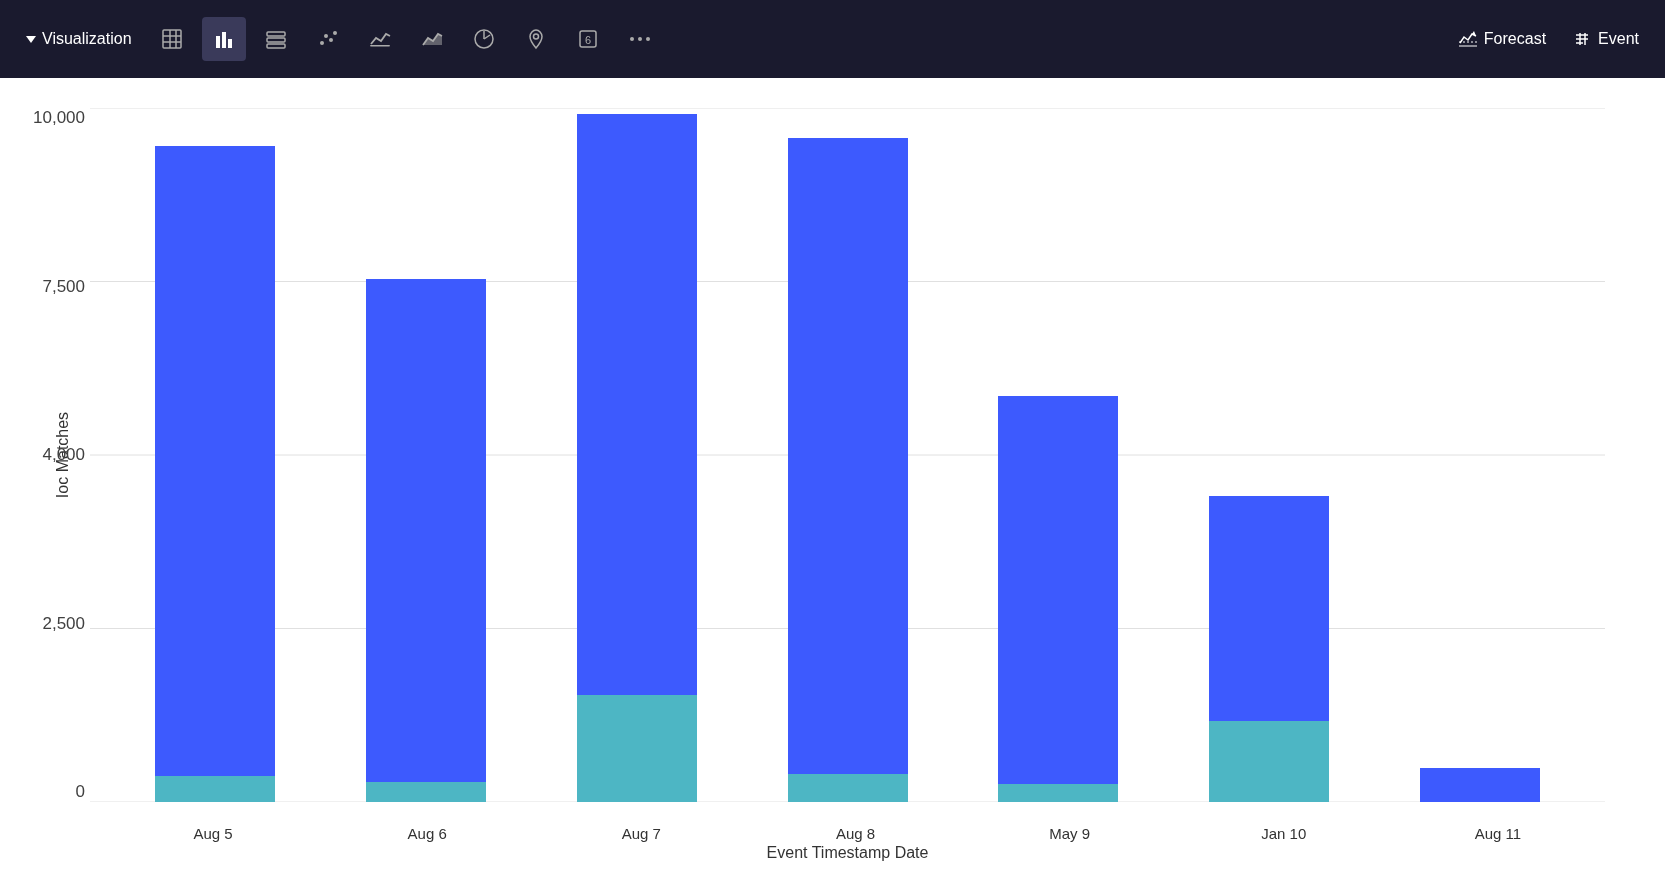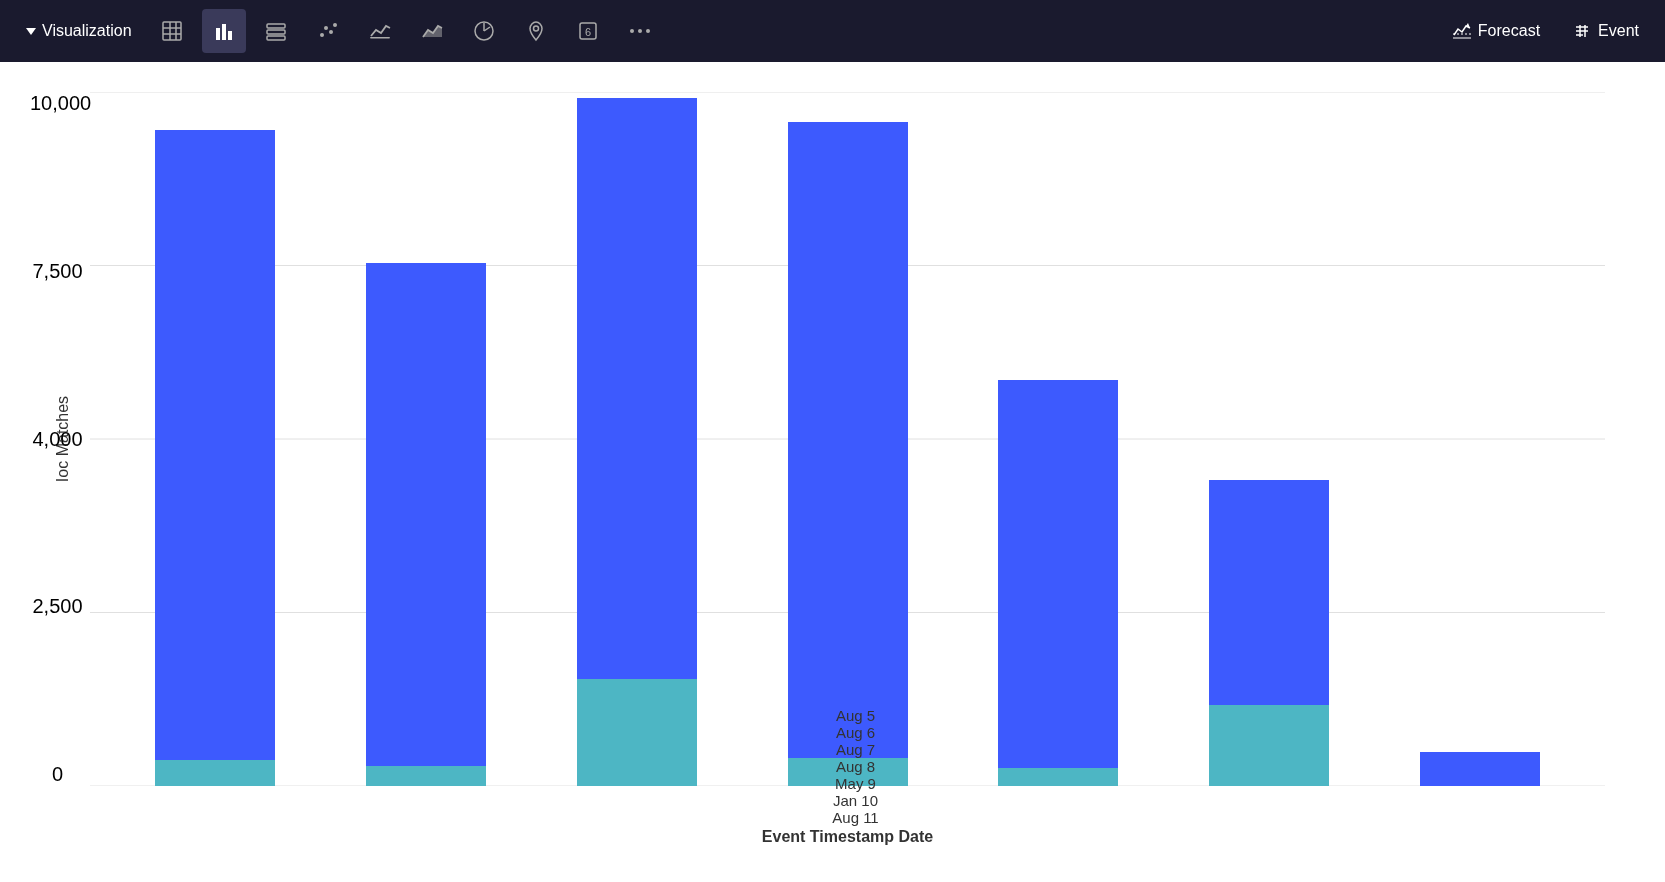--- a/index.html
+++ b/index.html
@@ -9,21 +9,21 @@
       width: 1665px;
       height: 882px;
       overflow: hidden;
     }
 
     
     .toolbar {
       display: flex;
       align-items: center;
       background: #1a1a2e;
-      height: 62px;
+      height: 78px;
       padding: 0 16px;
       gap: 4px;
     }
     .toolbar-left {
       display: flex;
       align-items: center;
       gap: 8px;
       flex: 1;
     }
     .toolbar-icon-btn {
@@ -39,21 +39,21 @@
       border: none;
       background: transparent;
     }
     .toolbar-icon-btn.active {
       background: #3a3a5a;
       color: #fff;
     }
     .toolbar-right {
       display: flex;
       align-items: center;
-      gap: 12px;
+      gap: 6px;
     }
     .toolbar-btn {
       display: flex;
       align-items: center;
       gap: 6px;
       color: #fff;
       font-size: 16px;
       cursor: pointer;
       padding: 6px 10px;
       border-radius: 4px;
@@ -95,49 +95,47 @@
     }
 
     
     .x-axis-label {
       position: absolute;
       bottom: -60px;
       left: 50%;
       transform: translateX(-50%);
       font-size: 16px;
       color: #333;
-      font-weight: bold;
     }
 
     
     .y-ticks {
       position: absolute;
       left: -60px;
       top: 0;
       bottom: 0;
       display: flex;
       flex-direction: column-reverse;
       justify-content: space-between;
     }
     .y-tick {
-      font-size: 20px;
-      color: #000000;
-      text-align: center;
+      font-size: 17px;
+      color: #404040;
+      text-align: right;
       width: 55px;
     }
 
     
     .x-ticks {
       position: absolute;
       bottom: -40px;
       left: 16px;
       right: 0;
       display: flex;
       justify-content: center;
-      flex-direction: column;
     }
     .x-tick {
       font-size: 15px;
       color: #333;
       text-align: center;
       flex: 1;
     }
 
     
     .bars-wrapper {

